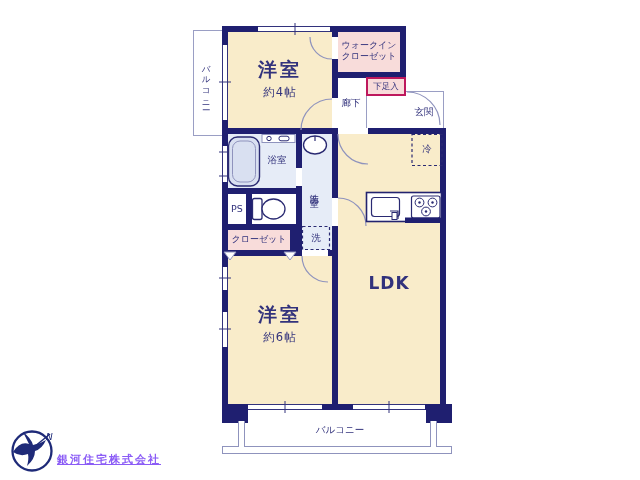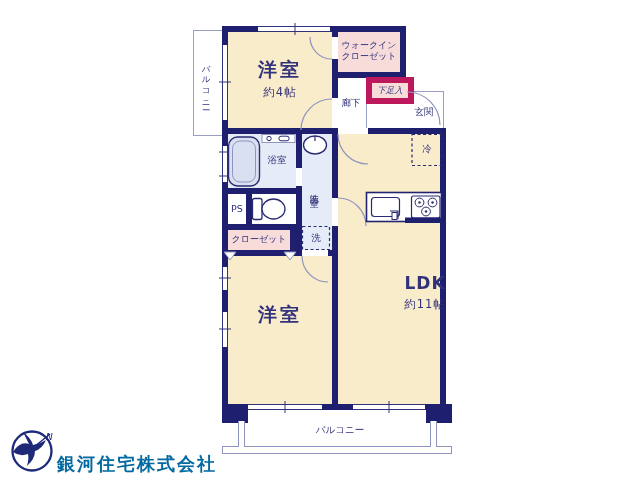--- a/index.html
+++ b/index.html
@@ -14,28 +14,28 @@
   .win{position:absolute;background:#ffffff;z-index:3;}
   .win.v{border-left:1px solid #32327c;border-right:1px solid #32327c;}
   .win.h{border-top:1px solid #32327c;border-bottom:1px solid #32327c;}
   .thinline{position:absolute;background:#9a9ec4;z-index:3;}
   .label{position:absolute;z-index:5;color:#32327c;text-align:center;line-height:1.25;}
   .vtext{writing-mode:vertical-rl;text-orientation:mixed;letter-spacing:2px;}
   .roomname{font-size:19px;font-weight:600;letter-spacing:3px;}
   .roomsize{font-size:11.5px;margin-top:3px;letter-spacing:1px;text-align:center;}
   .small{font-size:9.5px;font-weight:500;}
   .tiny{font-size:8.5px;font-weight:500;}
-  .shoebox{position:absolute;z-index:4;background:#f8dcda;border:6px solid #be185d;
-           display:flex;align-items:center;justify-content:center;font-style:italic;}
+  .shoebox{position:absolute;z-index:4;background:#f8dcda;border:2px solid #be185d;
+           display:flex;align-items:center;justify-content:center;}
   .balc{position:absolute;background:#ffffff;border:1.3px solid #9a9ec4;z-index:1;}
   .rail{position:absolute;background:#ffffff;border:1.2px solid #8f93bd;z-index:2;}
   .post{position:absolute;z-index:2;border-left:1px solid #8f93bd;border-right:1px solid #8f93bd;background:#fff;}
   svg.overlay{position:absolute;left:0;top:0;z-index:4;}
-  .watermark{position:absolute;z-index:6;color:#0369a1;font-size:18px;font-weight:600;
-             letter-spacing:2px;}
+  .watermark{position:absolute;z-index:6;color:#8b5cf6;font-size:11px;font-weight:600;
+             letter-spacing:2px;text-decoration:underline;}
 </style>
 </head>
 <body>
 
 <div id="stage">
 
   <div class="room cream" style="left:228px;top:32px;width:104px;height:96px;"></div>
   <div class="room pink" style="left:338px;top:32px;width:62px;height:40px;"></div>
   <div class="room cream" style="left:338px;top:134px;width:102px;height:270px;"></div>
   <div class="room wet" style="left:228px;top:134px;width:68px;height:54px;"></div>
@@ -170,24 +170,24 @@
   <div class="label small" style="left:336px;top:97px;width:30px;">廊下</div>
   <div class="label small" style="left:366px;top:106px;width:36px;margin-left:40px;">玄関</div>
   <div class="label small" style="left:412px;top:143px;width:30px;">冷</div>
   <div class="label small" style="left:256px;top:154px;width:42px;">浴室</div>
   <div class="label small vtext" style="left:308px;top:158px;height:64px;font-size:9px;">洗面室</div>
   <div class="label small" style="left:226px;top:203px;width:22px;">PS</div>
   <div class="label" style="left:226px;top:234px;width:66px;font-size:9px;font-weight:500;">クローゼット</div>
   <div class="label small" style="left:302px;top:232px;width:28px;">洗</div>
   <div class="label" style="left:228px;top:303px;width:104px;">
     <div class="roomname">洋室</div>
+    <div class="roomsize">約6帖</div>
   </div>
-  <div class="label" style="left:338px;top:273px;width:102px;margin-left:36px;">
+  <div class="label" style="left:338px;top:273px;width:102px;">
     <div style="font-size:17px;font-weight:600;letter-spacing:1px;">LDK</div>
-    <div class="roomsize">約11帖</div>
   </div>
   <div class="label tiny vtext" style="left:201px;top:52px;height:62px;">バルコニー</div>
   <div class="label small" style="left:290px;top:424px;width:100px;">バルコニー</div>
 
   <svg class="abs" style="left:8px;top:426px;z-index:6;" width="50" height="50" viewBox="0 0 50 50">
     <circle cx="24" cy="25" r="19.5" fill="none" stroke="#1e2a78" stroke-width="2.3"></circle>
     <path d="M5 26 Q12 15 21 18 L15 6 Q23 12 25 19 Q32 18 38 14 Q34 23 27 25 Q27 33 19 40 Q21 33 20 28 Q12 31 5 26 Z" fill="#1e2a78"></path>
     <line x1="26" y1="21" x2="42" y2="8" stroke="#1e2a78" stroke-width="1.4"></line>
     <text x="38" y="14" font-size="9" font-style="italic" fill="#1e2a78">N</text>
   </svg>

